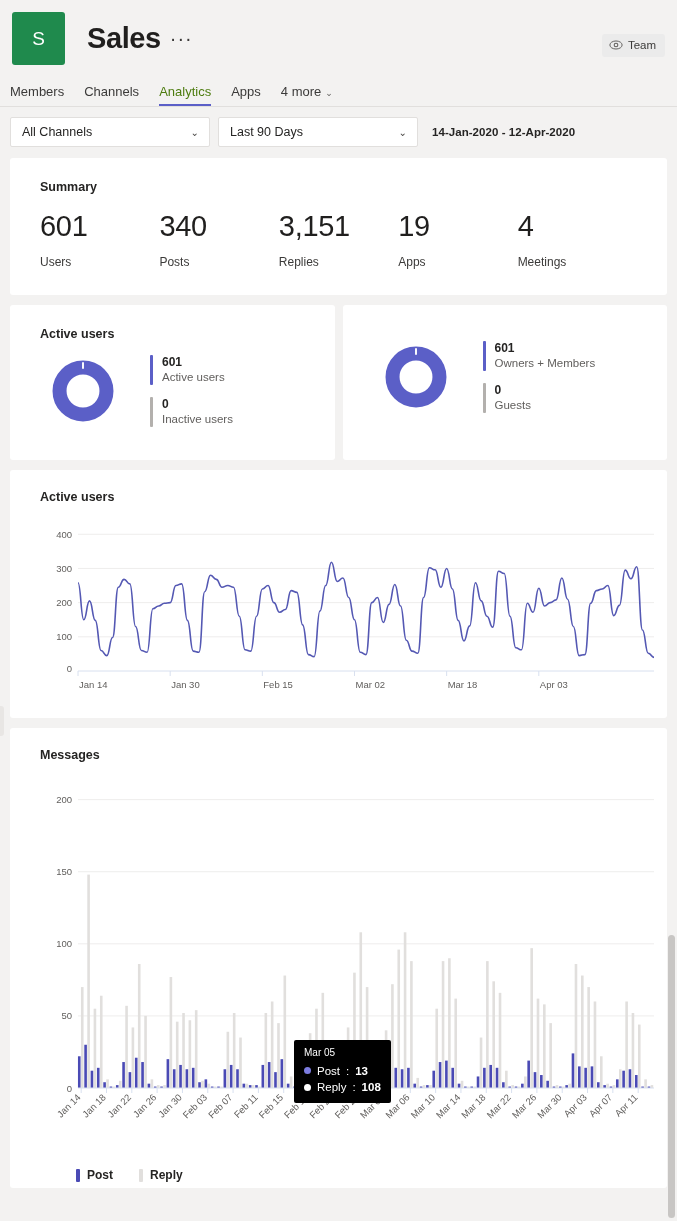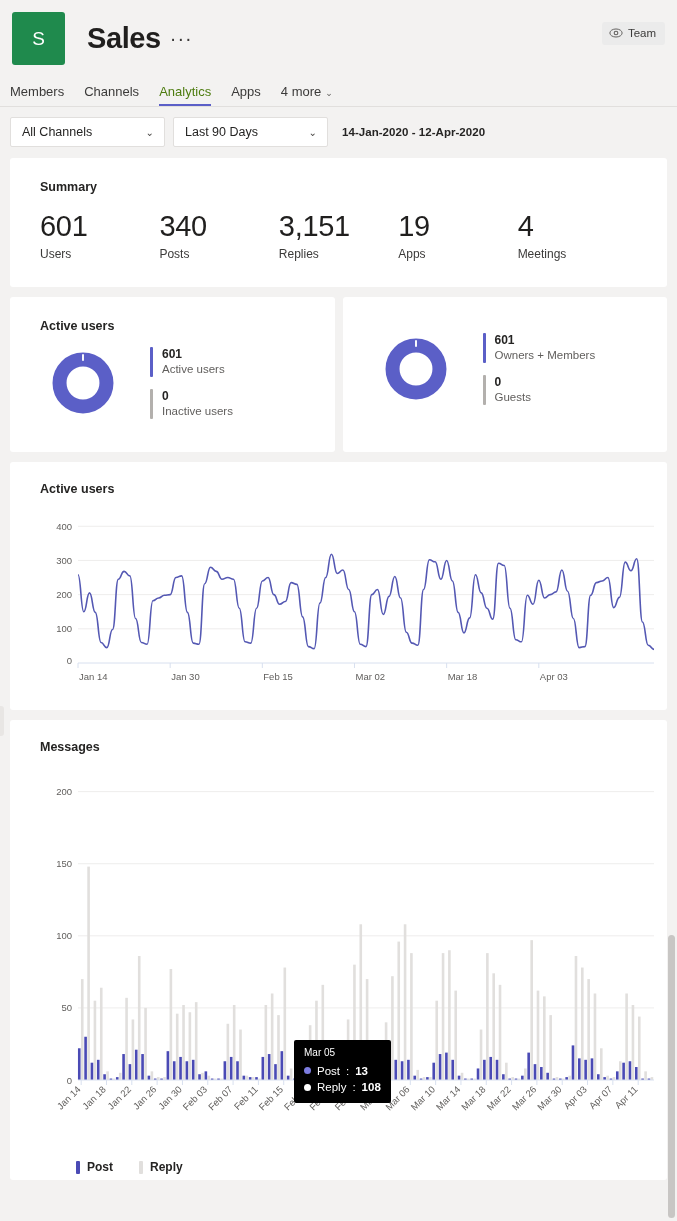--- a/index.html
+++ b/index.html
@@ -17,55 +17,55 @@
   .team-header { display:flex; align-items:flex-start; padding: 12px 12px 0 12px; height:74px; }
   .team-avatar {
     width: 53px; height: 53px; background:#1f8a4d; border-radius:3px;
     color:#fff; font-size:19px; display:flex; align-items:center; justify-content:center;
     font-family:"Liberation Sans", sans-serif; font-weight:400;
   }
   .team-title-wrap { display:flex; align-items:center; margin-left:22px; margin-top:10px; }
   .team-title { font-size:29px; font-weight:600; letter-spacing:-0.4px; color:#201f1e; }
   .team-ellipsis { font-size:20px; color:#3b3a39; margin-left:9px; letter-spacing:1px; }
   .team-badge {
-    position:absolute; right:12px; top:22px;
+    position:absolute; right:12px; top:34px;
     background:#ebebeb; border-radius:3px; padding:4px 9px 5px 7px;
     font-size:11.5px; color:#3b3a39; display:flex; align-items:center; gap:5px;
   }
   .eye-icon { display:inline-block; width:14px; height:14px; }
 
   
   .tabstrip { display:flex; align-items:flex-end; padding: 6px 10px 0 10px; gap:20px;
               border-bottom:1px solid #e1dfdd; height:33px; }
   .tab { font-size:13px; color:#3b3a39; padding-bottom:7px; position:relative; cursor:pointer; }
   .tab.active { color:#4d7c0f; }
   .tab.active::after {
     content:""; position:absolute; left:0; right:0; bottom:0; height:2px; background:#5b5fc7;
   }
   .tab .chev { font-size:9px; margin-left:4px; color:#605e5c; }
 
   
   .filters { display:flex; align-items:center; padding:10px 10px 11px 10px; gap:8px; }
   .dropdown {
-    width:155px; height:30px; background:#fff; border:1px solid #e1dfdd; border-radius:2px;
+    width:200px; height:30px; background:#fff; border:1px solid #e1dfdd; border-radius:2px;
     display:flex; align-items:center; justify-content:space-between;
     padding:0 10px 0 11px; font-size:12.5px; color:#252423; cursor:pointer;
   }
   .dropdown .chev { font-size:10px; color:#484644; }
   .daterange { font-size:11.5px; font-weight:700; color:#252423; margin-left:6px; letter-spacing:0.05px; }
 
   
   .card { background:#fff; border-radius:3px; margin:0 10px 10px 10px; }
   .card-title { font-size:12.5px; font-weight:700; color:#252423; }
 
   .summary-card { padding:22px 30px 26px 30px; }
   .summary-row { display:flex; margin-top:17px; }
   .summary-item { flex:1; }
   .summary-num { font-size:29px; font-weight:300; color:#201f1e; line-height:1.05; letter-spacing:-0.3px;}
-  .summary-lbl { font-size:12px; color:#3b3a39; margin-top:6px; }
+  .summary-lbl { font-size:12px; color:#3b3a39; margin-top:14px; }
 
   .donut-row { display:flex; gap:8px; margin:0 10px 10px 10px; }
   .donut-card { background:#fff; border-radius:3px; flex:1; padding:22px 0 0 30px; height:155px; }
   .donut-body { display:flex; align-items:center; margin-top:14px; }
   .donut-graphic { width:62px; height:62px; margin-left:12px; flex:none; }
   .legend-col { margin-left:36px; display:flex; flex-direction:column; gap:12px; }
   .legend-entry { display:flex; align-items:stretch; gap:9px; }
   .legend-bar { width:3px; border-radius:1px; }
   .legend-bar.primary { background:#5b5fc7; }
   .legend-bar.muted { background:#b3b0ad; }

